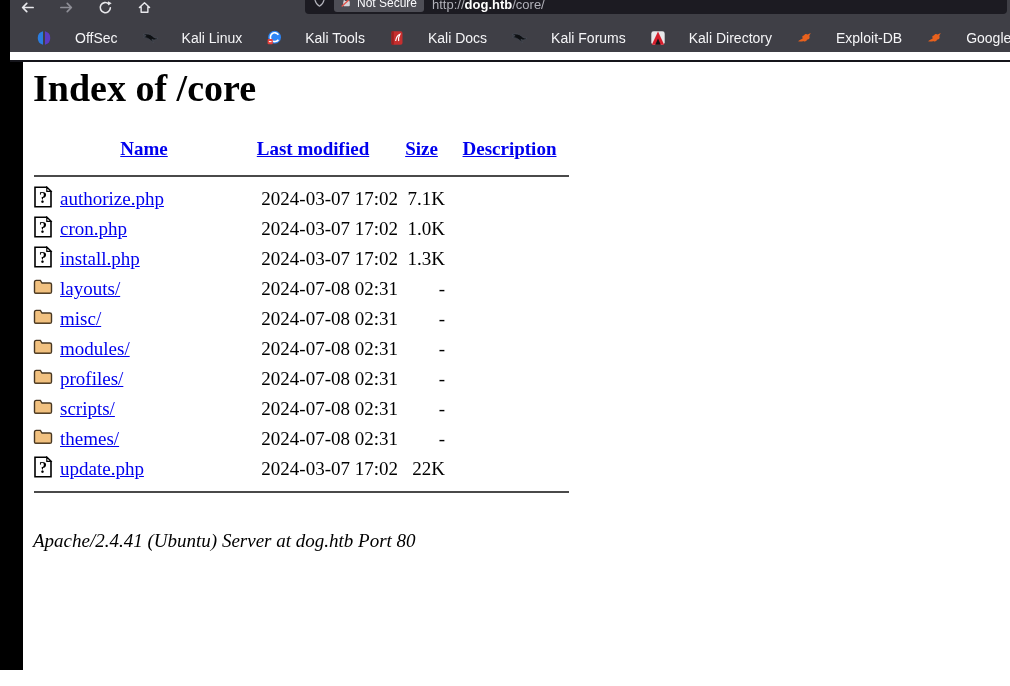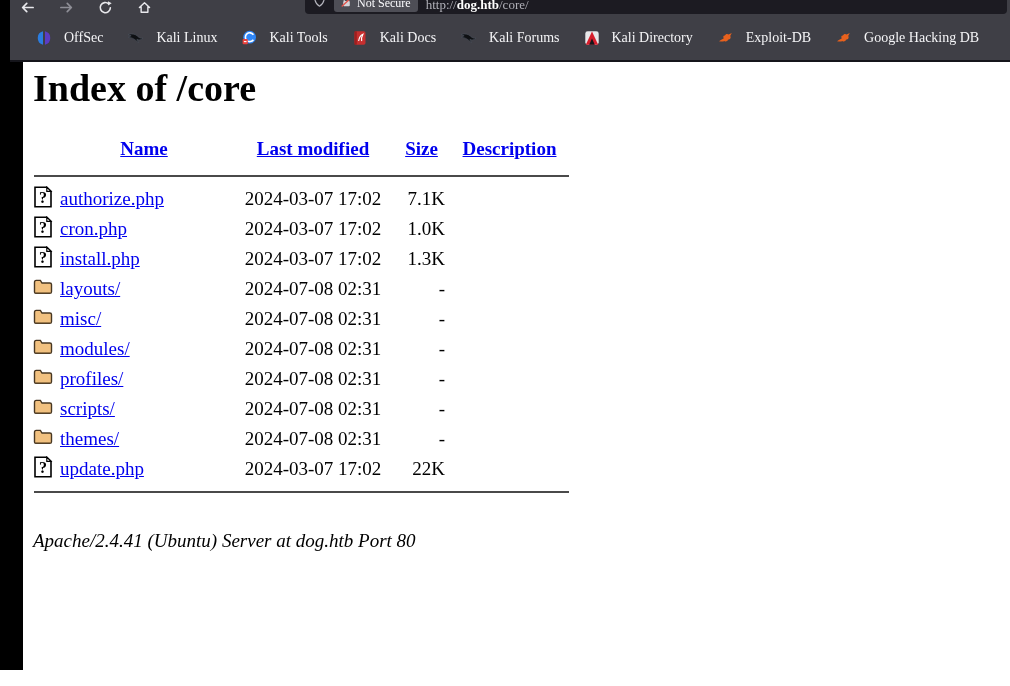--- a/index.html
+++ b/index.html
@@ -3,45 +3,45 @@
 <meta charset="utf-8">
 <style>
   html,body{margin:0;padding:0}
   body{width:1010px;height:686px;overflow:hidden;position:relative;background:#fff;font-family:"Liberation Serif",serif}
 
   
   .edge-a{position:absolute;left:0;top:0;width:10px;height:670px;background:#000}
   .edge-b{position:absolute;left:10px;top:62px;width:13px;height:608px;background:#000}
 
   
-  .chrome{position:absolute;left:10px;top:0;right:0;height:62px;background:#3f3f46;font-family:Liberation Serif, serif}
+  .chrome{position:absolute;left:10px;top:0;right:0;height:52px;background:#3f3f46;font-family:Liberation Sans, sans-serif}
   .navrow{position:relative;height:16px}
   .nav-icons{position:absolute;left:10px;top:-1px;display:flex;gap:24px;align-items:center;height:16px}
   .nav-icons svg{display:block}
   .urlbar{position:absolute;left:295px;top:-8px;right:3px;height:22px;background:#1c1b22;border-radius:4px;display:flex;align-items:flex-end;gap:8px;padding:0 8px 2px;box-sizing:border-box}
   .chip{display:flex;align-items:center;gap:5px;background:#4e4e56;border-radius:3px;padding:1px 7px;font-size:12px;color:#fbfbfe;line-height:13px}
   .urltext{font-size:13px;color:#b1b1b9;white-space:nowrap;line-height:14px}
   .urltext .domain{color:#ffffff;font-weight:700}
 
   .bookmarks{height:46px;box-sizing:border-box;border-bottom:2px solid #15151b;display:flex;align-items:center;padding-left:26px;gap:24px;white-space:nowrap;overflow:hidden;font-size:14px;color:#f5f5f7}
-  .bm{display:flex;align-items:center;gap:12px;flex:0 0 auto}
+  .bm{display:flex;align-items:center;gap:23px;flex:0 0 auto}
   .bm-icon svg{display:block}
 
   
   .page{position:absolute;left:23px;top:62px;right:0;height:608px;background:#fff;box-sizing:border-box;padding:4px 0 0 10px;color:#000}
   .page h1{font-size:38px;font-weight:700;margin:0 0 24px}
   table.files{border-collapse:collapse;font-size:19px}
   .files td,.files th{vertical-align:middle}
   .files tbody td{height:30px;padding:0}
   .files th{font-weight:700;text-align:center;padding:4px 0 8px}
   .files a{color:#0000EE;text-decoration:underline}
   .files a.visited{color:#551A8B}
   .c-icon{width:27px}
   .c-name{width:168px;text-align:left}
-  .c-date{width:170px;text-align:center}
+  .c-date{width:170px;text-align:right}
   .c-size{width:47px;text-align:right;padding-right:4px !important}
   .c-desc{width:121px}
   .rule{border:none;border-top:2px solid #4a4a4a;height:0;margin:6px 0}
   address.server{font-style:italic;font-size:19px;margin-top:30px;display:block}
 </style>
 </head>
 <body>
 
 <div class="edge-a"></div>
 <div class="edge-b"></div>

